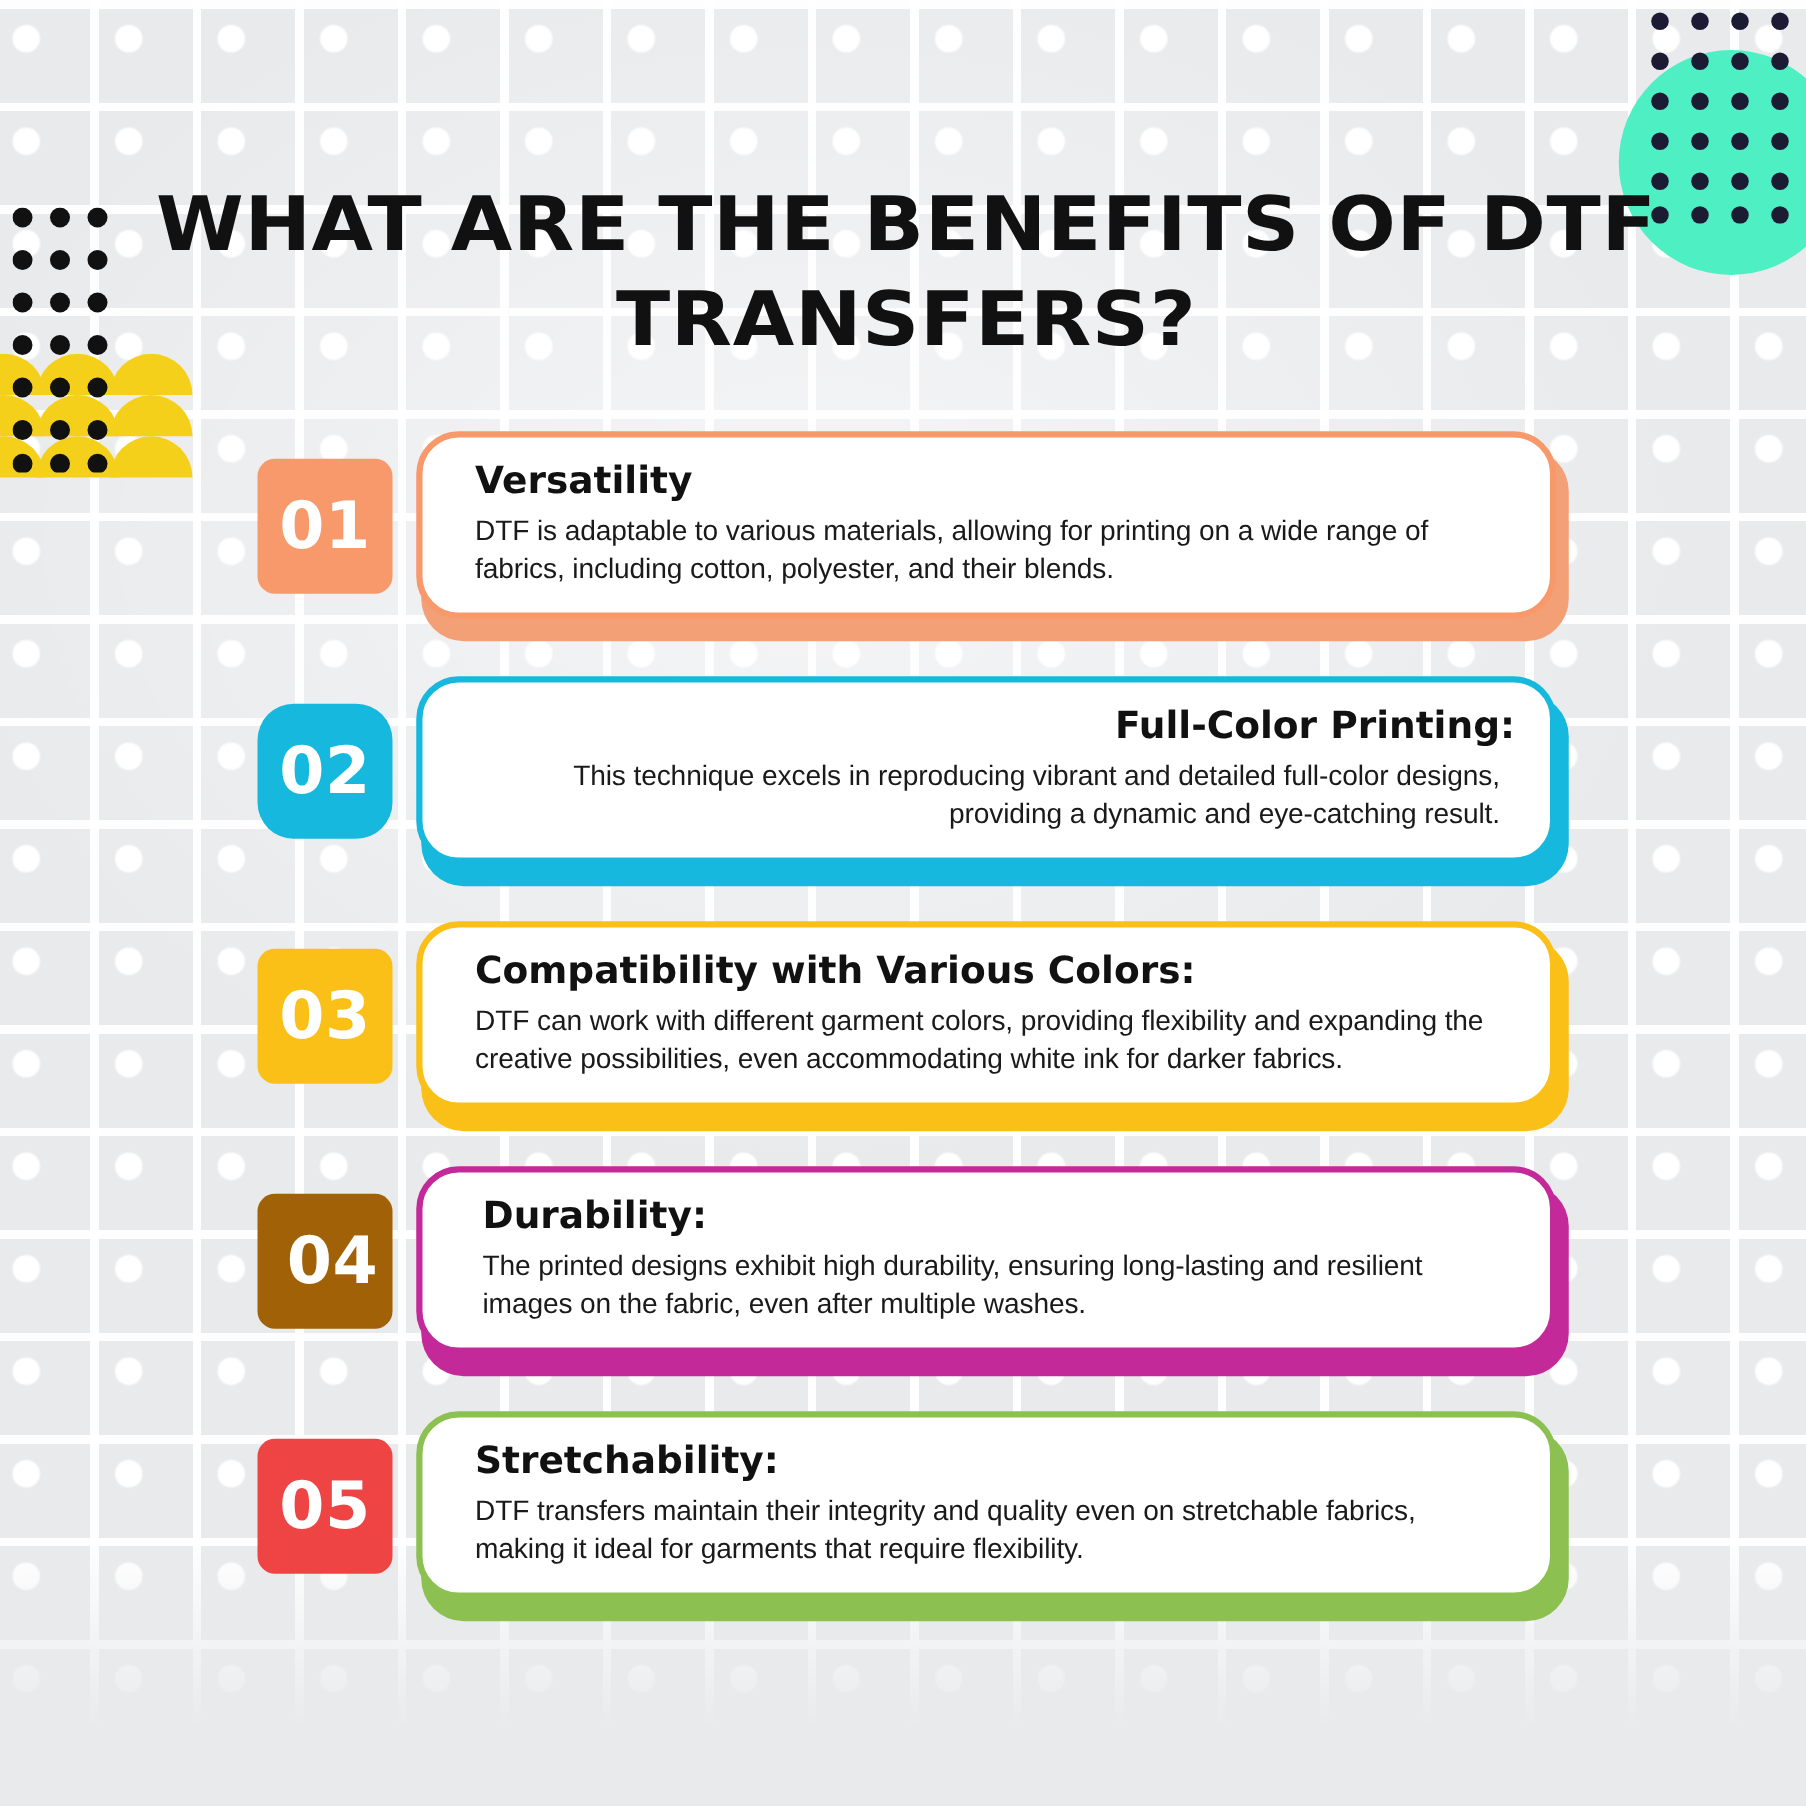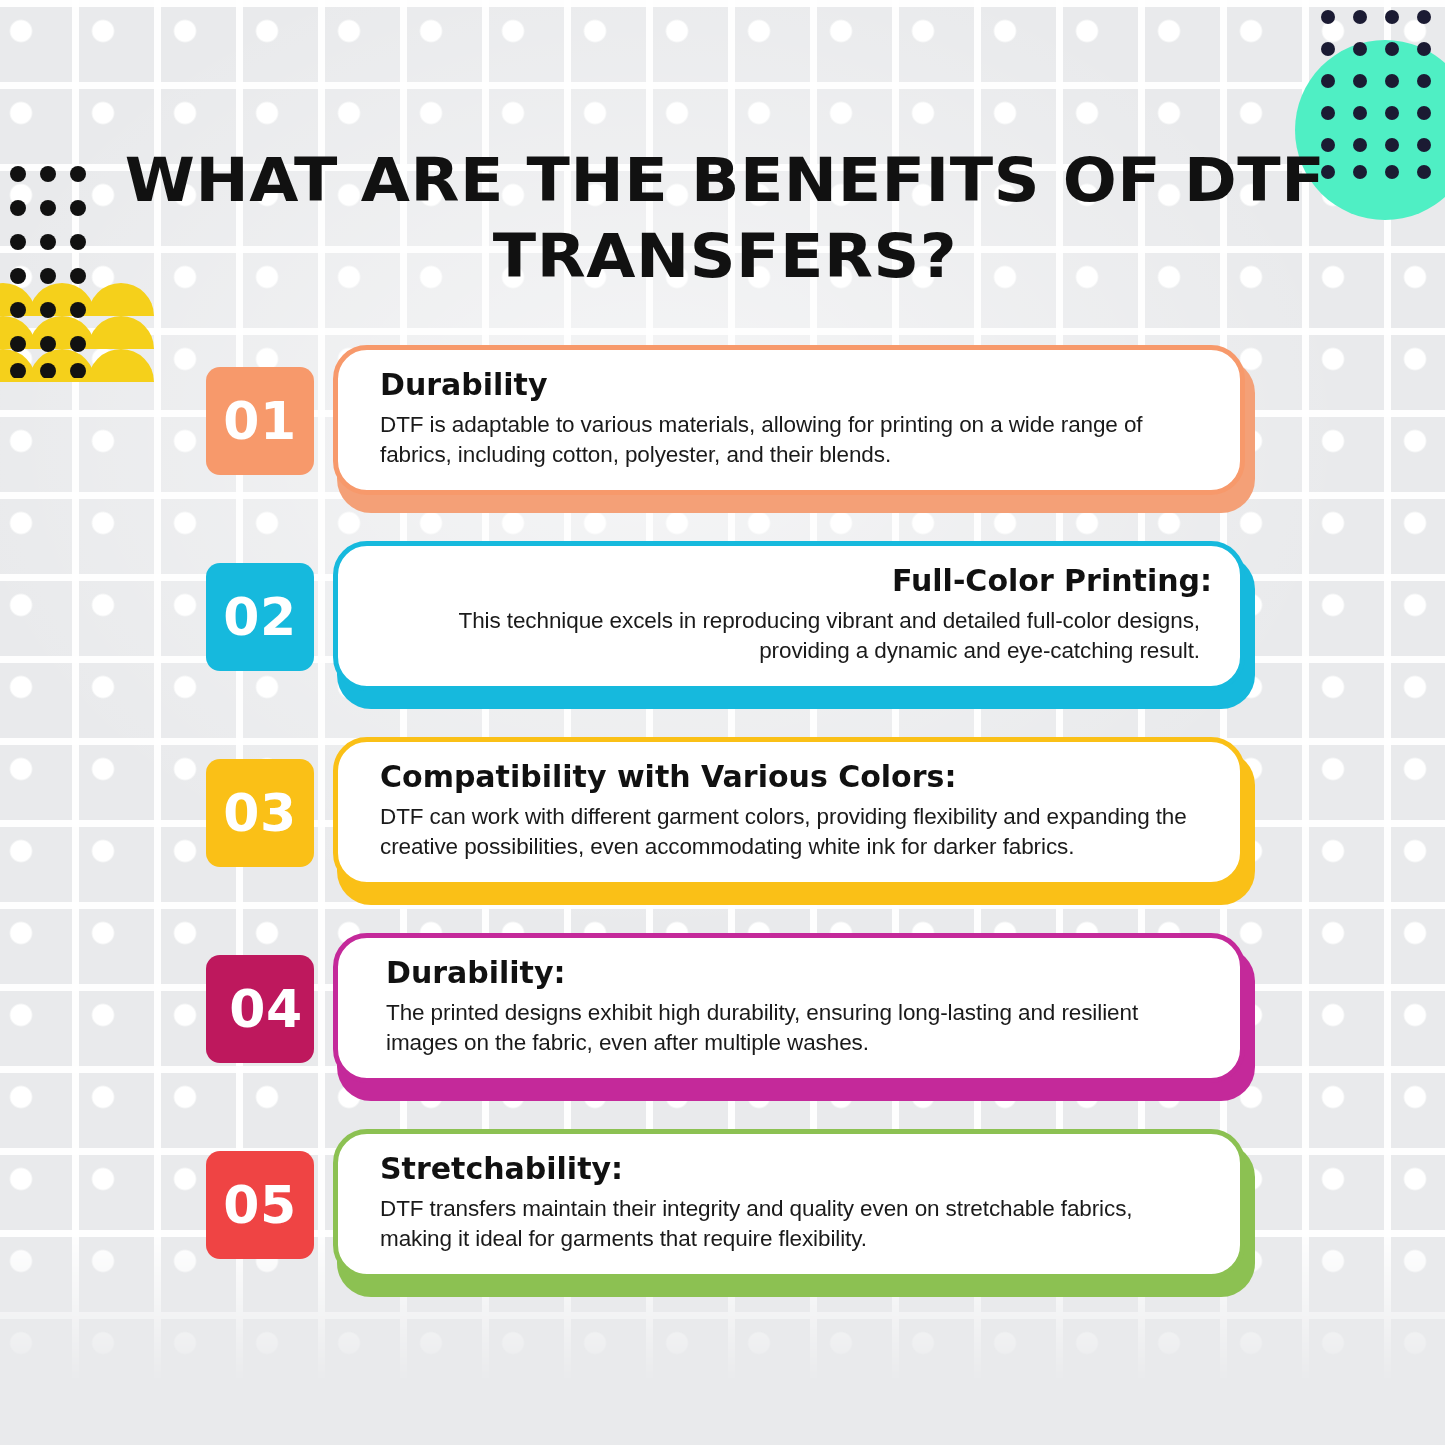--- a/index.html
+++ b/index.html
@@ -297,28 +297,28 @@
 
   <h1 id="page-title">WHAT ARE THE BENEFITS OF DTF TRANSFERS?</h1>
 
   <div id="cards">
 
     <div class="benefit-row">
       <div class="num-badge" style="background: rgb(247, 153, 107);">01</div>
       <div class="card-wrap">
         <div class="card-shadow" style="background: rgb(244, 160, 119);"></div>
         <div class="card" style="border-color: rgb(247, 153, 107);">
-          <div class="card-title">Durability</div>
+          <div class="card-title">Versatility</div>
           <div class="card-body">DTF is adaptable to various materials, allowing for printing on a wide range of fabrics, including cotton, polyester, and their blends.</div>
         </div>
       </div>
     </div>
 
     <div class="benefit-row">
-      <div class="num-badge" style="background: rgb(22, 185, 221);">02</div>
+      <div class="num-badge" style="background: rgb(22, 185, 221); border-radius: 29px;">02</div>
       <div class="card-wrap">
         <div class="card-shadow" style="background: rgb(22, 185, 221);"></div>
         <div class="card" style="border-color: rgb(22, 185, 221); text-align: right;">
           <div class="card-title">Full-Color Printing:</div>
           <div class="card-body">This technique excels in reproducing vibrant and detailed full-color designs, providing a dynamic and eye-catching result.</div>
         </div>
       </div>
     </div>
 
     <div class="benefit-row">
@@ -326,21 +326,21 @@
       <div class="card-wrap">
         <div class="card-shadow" style="background: rgb(250, 192, 23);"></div>
         <div class="card" style="border-color: rgb(250, 192, 23);">
           <div class="card-title">Compatibility with Various Colors:</div>
           <div class="card-body">DTF can work with different garment colors, providing flexibility and expanding the creative possibilities, even accommodating white ink for darker fabrics.</div>
         </div>
       </div>
     </div>
 
     <div class="benefit-row">
-      <div class="num-badge" style="background: #be185d; padding-left: 12px;">04</div>
+      <div class="num-badge" style="background: #a16207; padding-left: 12px;">04</div>
       <div class="card-wrap">
         <div class="card-shadow" style="background: rgb(196, 41, 154);"></div>
         <div class="card" style="border-color: rgb(196, 41, 154); padding-left: 48px;">
           <div class="card-title">Durability:</div>
           <div class="card-body">The printed designs exhibit high durability, ensuring long-lasting and resilient images on the fabric, even after multiple washes.</div>
         </div>
       </div>
     </div>
 
     <div class="benefit-row">

